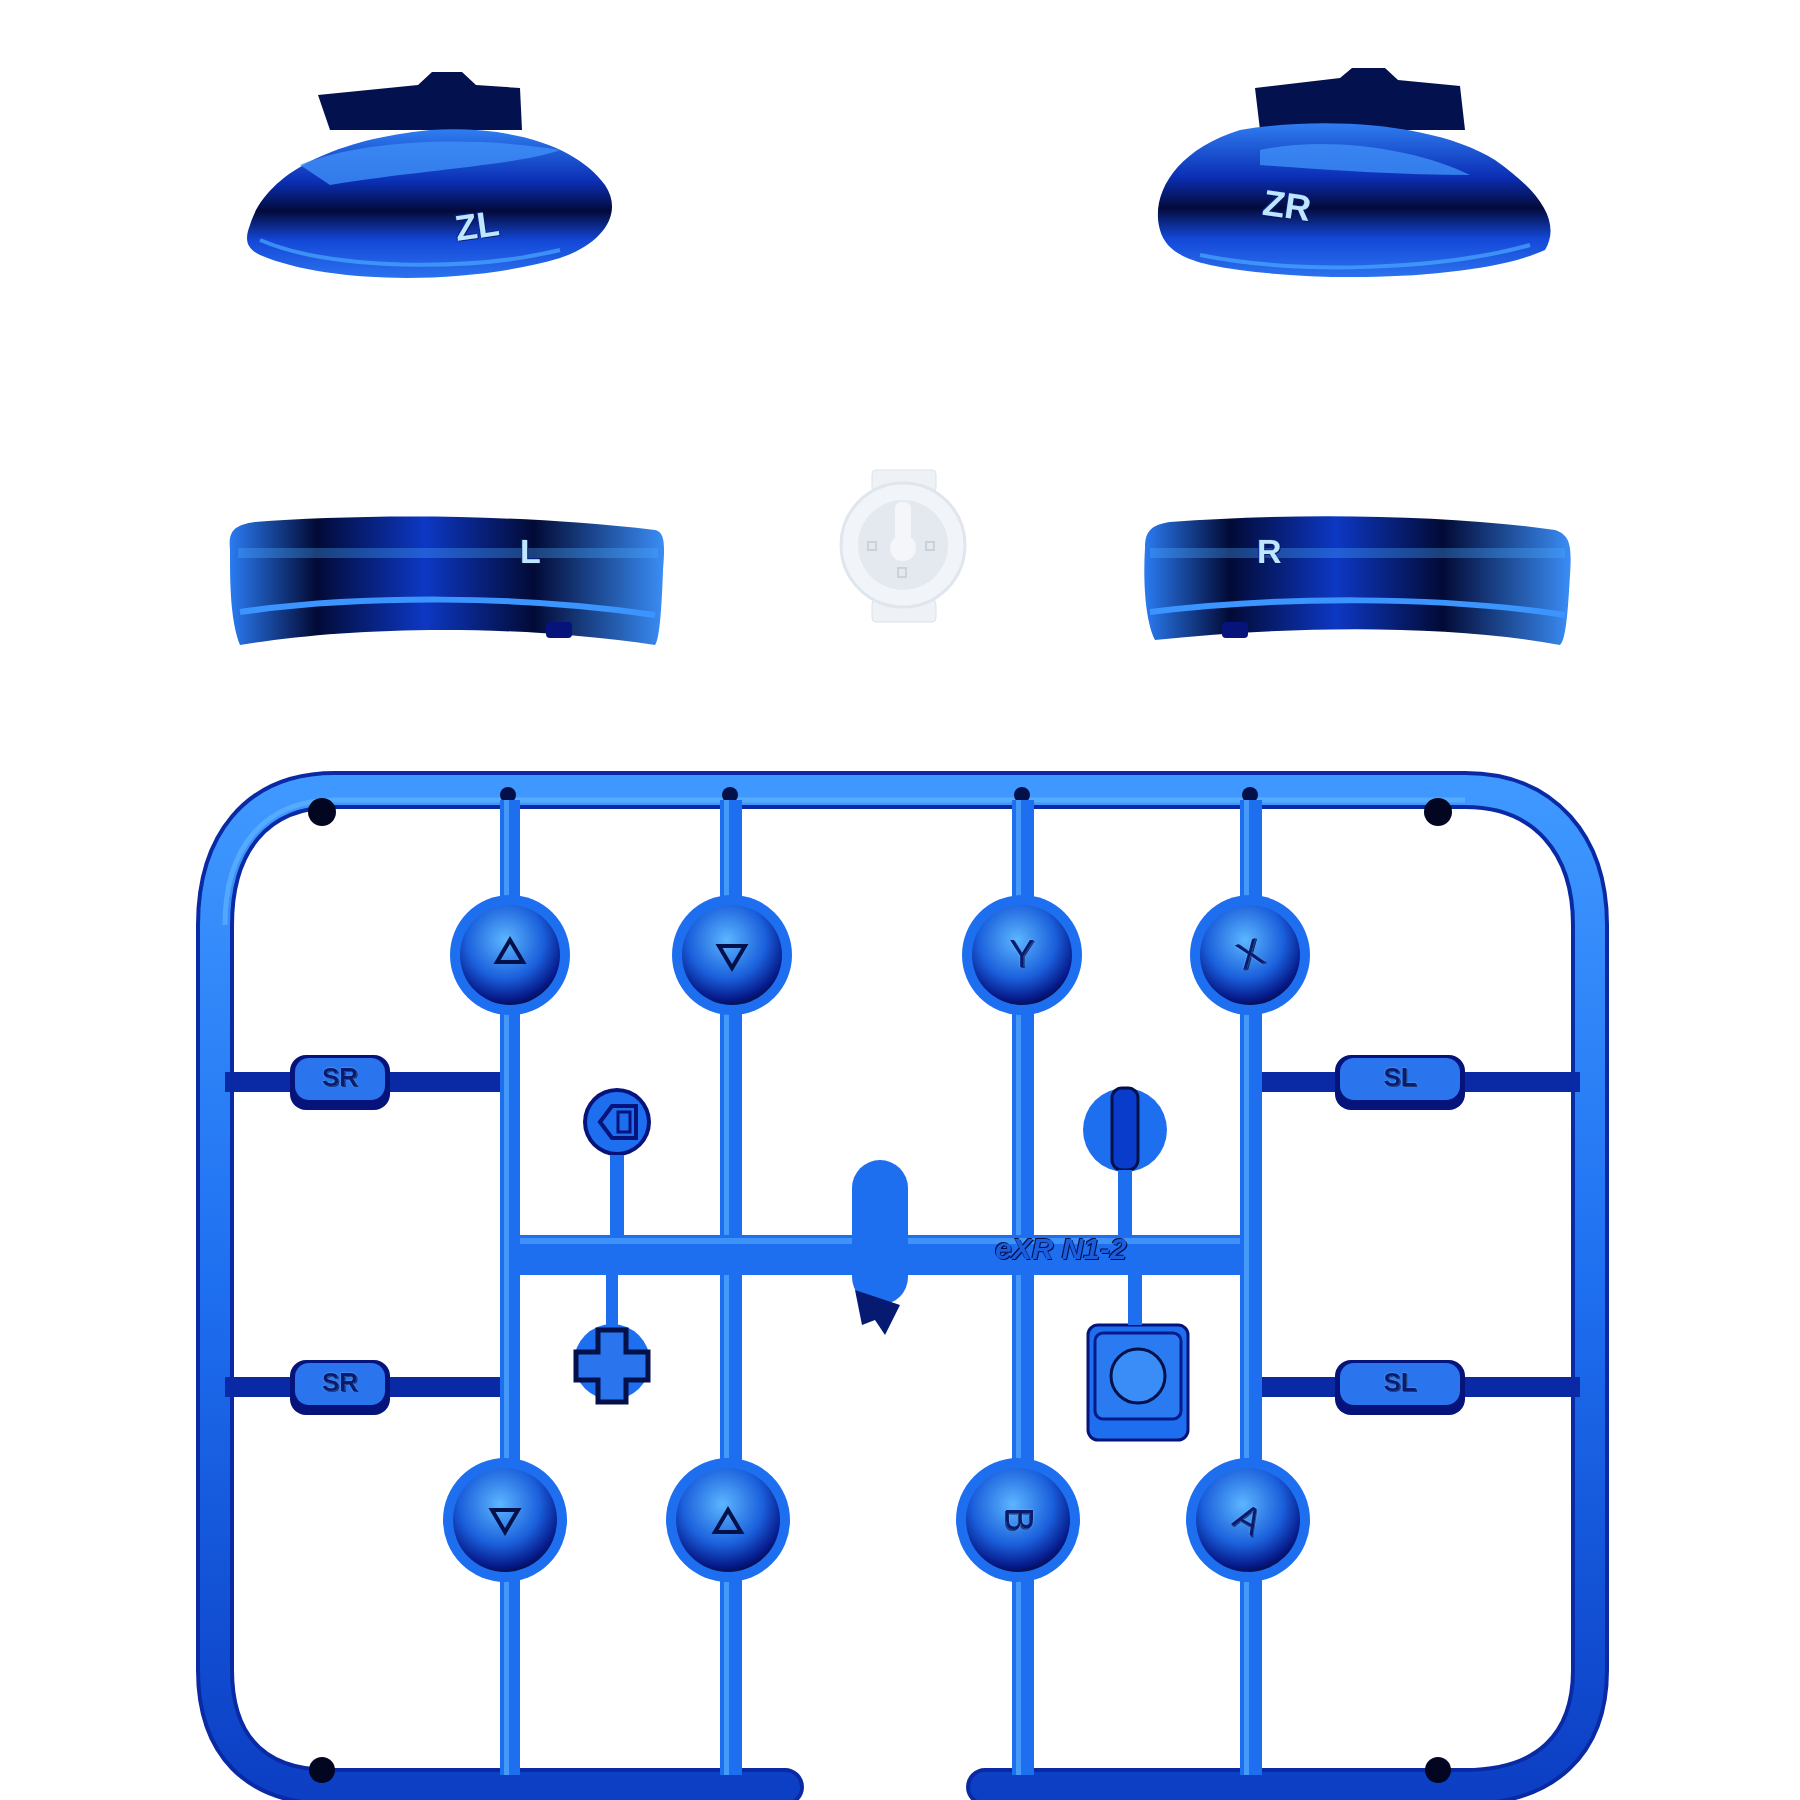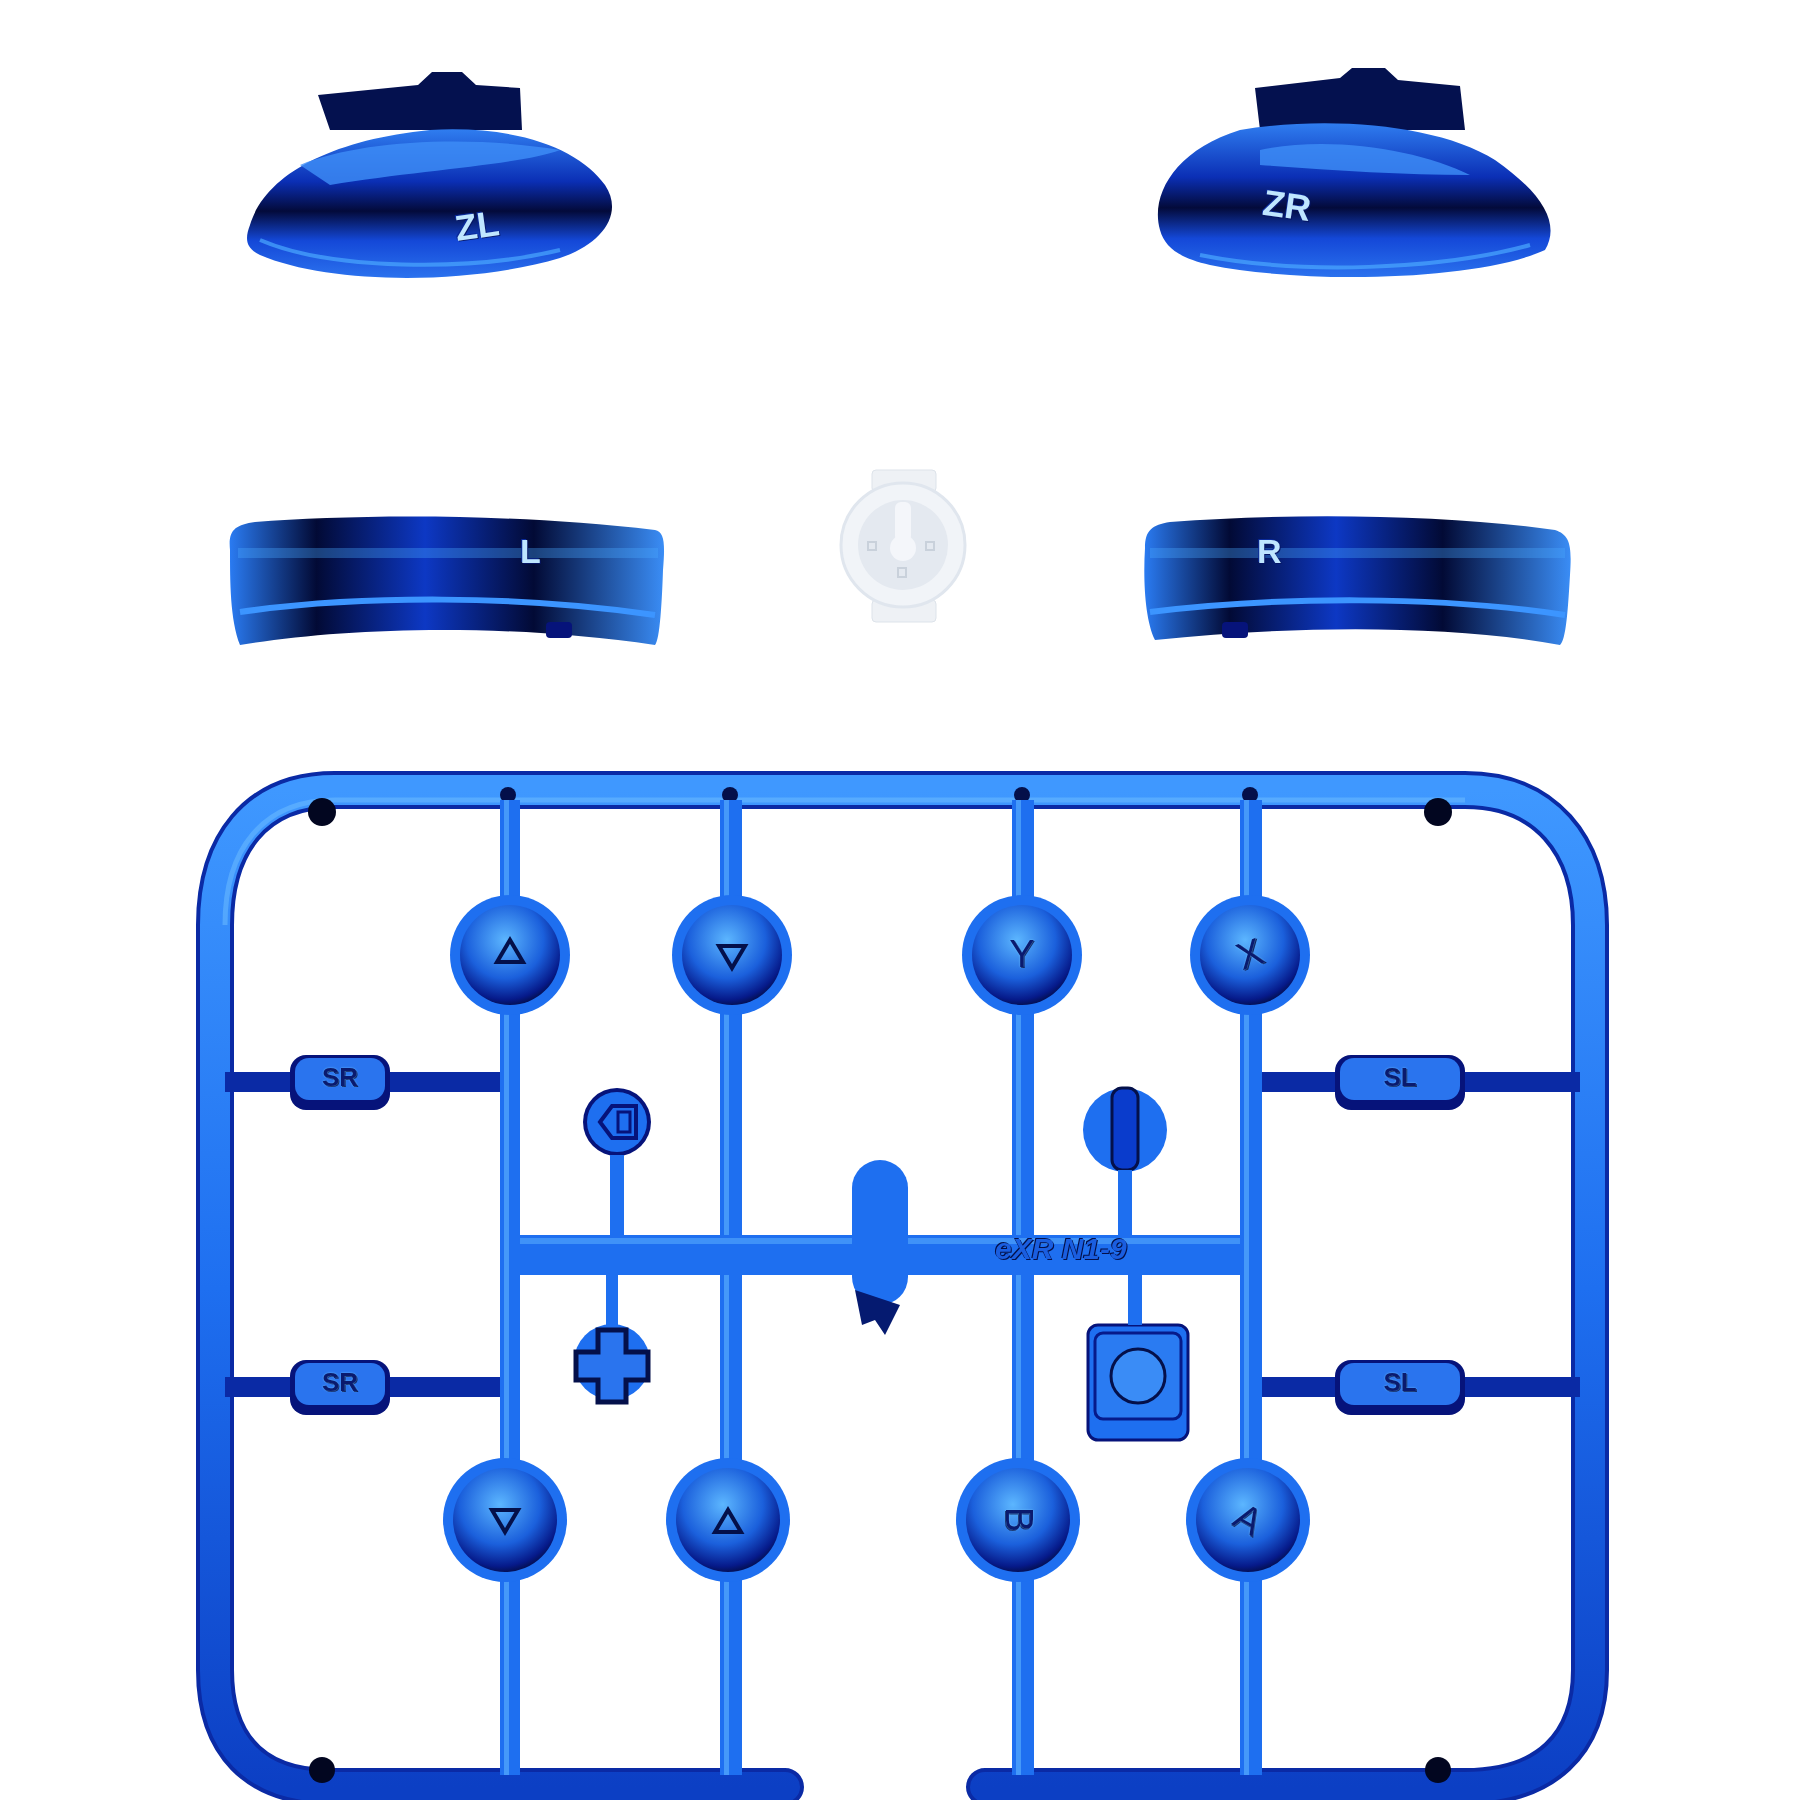--- a/index.html
+++ b/index.html
@@ -210,13 +210,13 @@
 <div class="lbl abs" style="left:1000px; top:933px; width:44px; font-size:38px; font-weight:normal;">Y</div>
 <div class="lbl abs" style="left:1228px; top:933px; width:44px; font-size:38px; font-weight:normal; transform:rotate(-20deg);">X</div>
 <div class="lbl abs" style="left:996px; top:1498px; width:44px; font-size:38px; font-weight:normal; transform:rotate(90deg);">B</div>
 <div class="lbl abs" style="left:1226px; top:1498px; width:44px; font-size:38px; font-weight:normal; transform:rotate(30deg);">A</div>
 
 <div class="lbl abs" style="left:295px; top:1062px; width:90px; font-size:26px;">SR</div>
 <div class="lbl abs" style="left:295px; top:1367px; width:90px; font-size:26px;">SR</div>
 <div class="lbl abs" style="left:1340px; top:1062px; width:120px; font-size:26px;">SL</div>
 <div class="lbl abs" style="left:1340px; top:1367px; width:120px; font-size:26px;">SL</div>
 
-<div class="lbl abs" style="left:995px; top:1232px; font-size:30px; font-style:italic; white-space:nowrap; color:#1a5ee0; text-shadow:1px 1px 0 #04104a, -1px -1px 0 #04104a;">eXR N1-9</div>
+<div class="lbl abs" style="left:995px; top:1232px; font-size:30px; font-style:italic; white-space:nowrap; color:#1a5ee0; text-shadow:1px 1px 0 #04104a, -1px -1px 0 #04104a;">eXR N1-2</div>
 
 </body></html>

